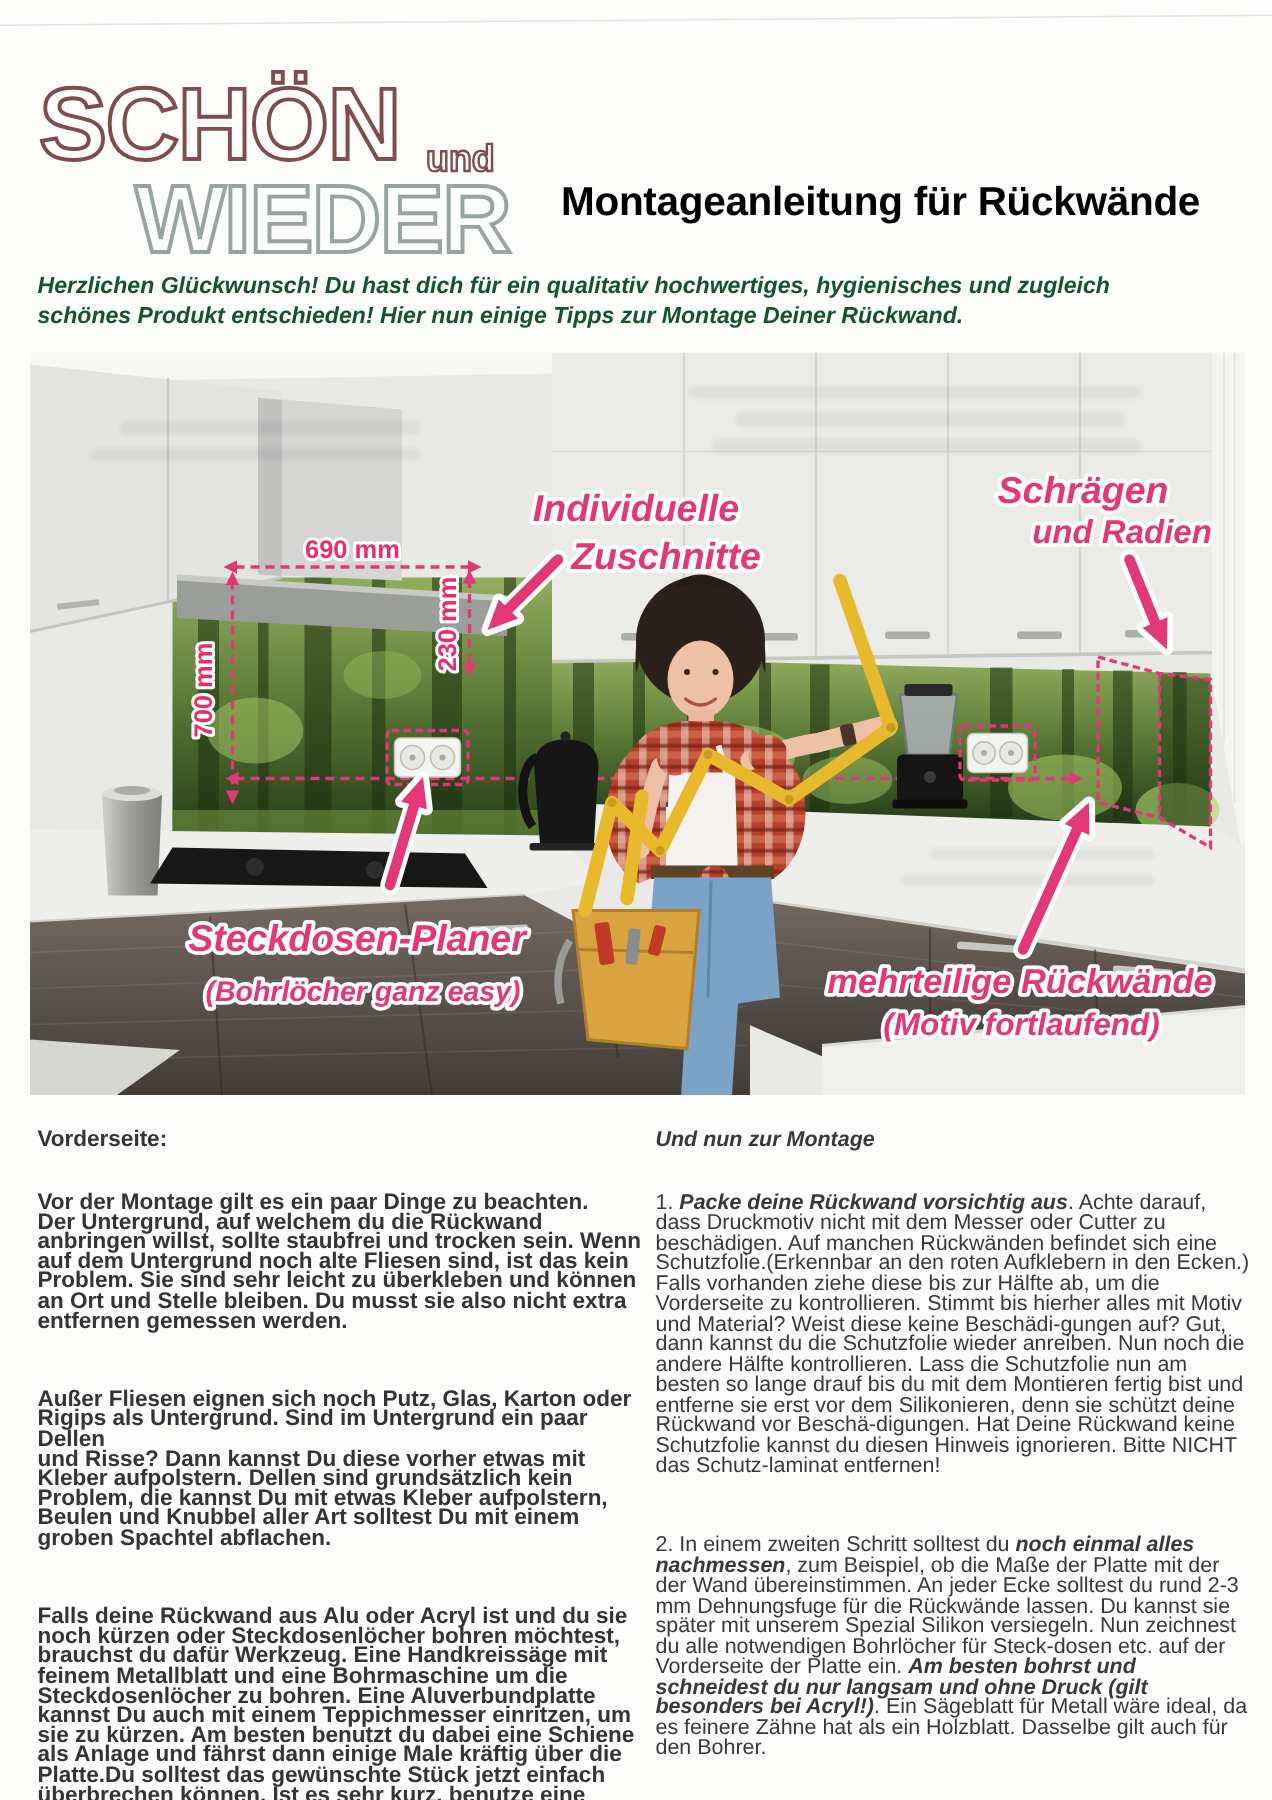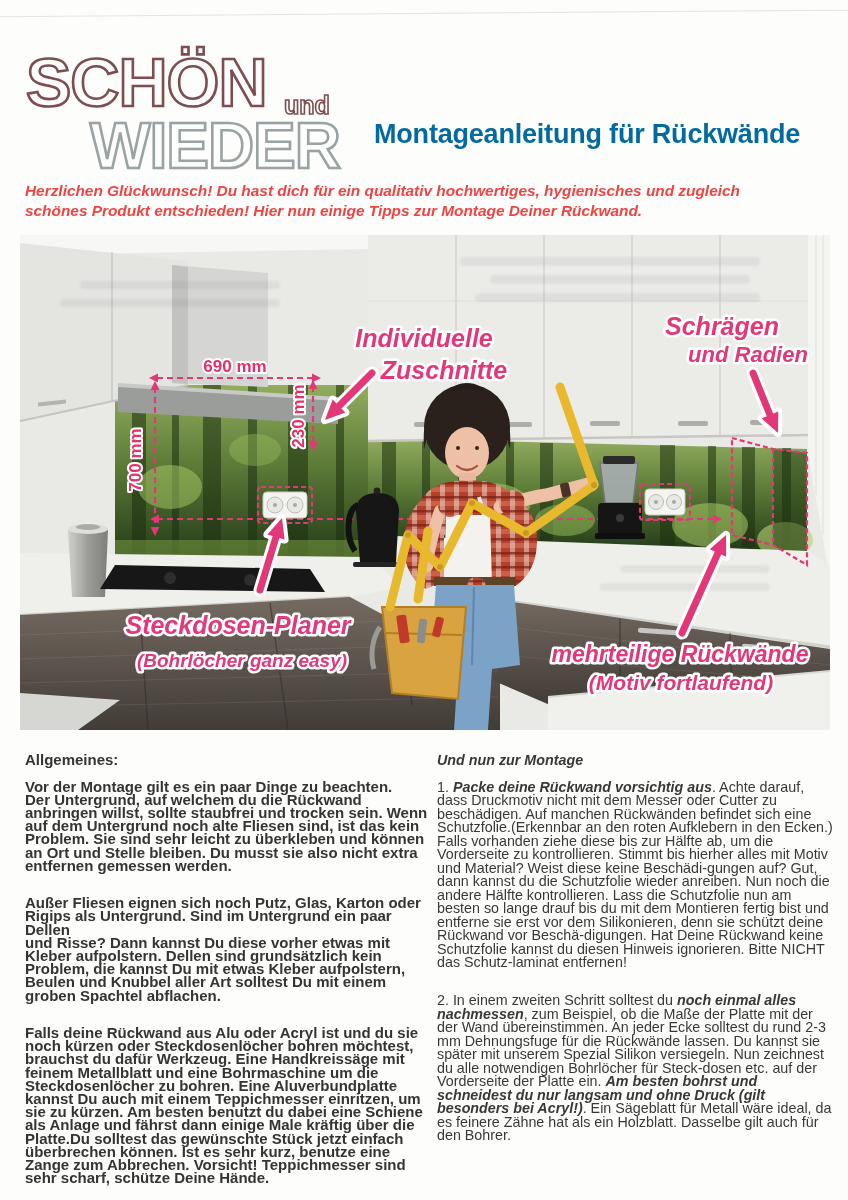--- a/index.html
+++ b/index.html
@@ -3,38 +3,38 @@
 <meta charset="utf-8">
 <style>
   html,body{margin:0;padding:0;}
   body{width:848px;height:1200px;overflow:hidden;background:#fdfdfc;
        font-family:"Liberation Sans",sans-serif;color:#2d2d2d;position:relative;}
   .page{position:absolute;inset:0;background:#fdfdfc;padding-left:44px;}
   .scanline{position:absolute;top:13px;left:0;width:848px;height:1px;background:#d9d9d9;
             transform:rotate(-0.45deg);opacity:.7;}
   .logo{position:absolute;left:22px;top:40px;}
   .page-title{position:absolute;left:374px;top:119px;width:470px;
-              font-size:27px;font-weight:bold;letter-spacing:-.2px;color:#0369a1;}
+              font-size:27px;font-weight:bold;letter-spacing:-.2px;color:#000000;}
   .intro{position:absolute;left:25px;top:181px;width:806px;
          font-size:15.4px;line-height:20px;font-weight:bold;font-style:italic;
-         color:#ef4444;white-space:pre-line;letter-spacing:0;}
+         color:#14532d;white-space:pre-line;letter-spacing:0;}
   .photo{position:absolute;left:20px;top:235px;width:810px;height:495px;}
   svg{display:block;}
   svg text{font-family:"Liberation Sans",sans-serif;}
   .callout{font-style:italic;font-weight:bold;fill:#e23878;stroke:#ffffff;stroke-width:5px;
            paint-order:stroke;stroke-linejoin:round;text-anchor:middle;}
   .dim{font-weight:bold;fill:#e82f6a;stroke:#ffffff;stroke-width:4px;paint-order:stroke;
        stroke-linejoin:round;text-anchor:middle;font-size:17px;}
   .logo-word{fill:none;font-weight:bold;}
   .cols{position:absolute;top:740px;left:0;width:848px;}
   .col{position:absolute;top:0;white-space:pre-line;}
   .col-left{left:25px;width:407px;font-size:15px;font-weight:bold;line-height:13.2px;
             color:#343434;}
   .col-right{left:437px;width:398px;font-size:14.3px;line-height:13.5px;color:#383838;}
-  .col p{margin:0 0 11px 0;}
+  .col p{margin:15px 0 11px 0;}
   .col .hd{margin:0;}
   .b{font-weight:700;font-style:italic;}
 </style>
 </head>
 <body>
 
 <div class="page">
   <div class="scanline"></div>
 
   <div class="logo">
@@ -331,21 +331,21 @@
       <text class="callout" font-size="22" x="728" y="127">und Radien</text>
       <text class="callout" font-size="25" x="218" y="399">Steckdosen-Planer</text>
       <text class="callout" font-size="19" x="222" y="432">(Bohrlöcher ganz easy)</text>
       <text class="callout" font-size="23" x="660" y="427">mehrteilige Rückwände</text>
       <text class="callout" font-size="21" x="661" y="455">(Motiv fortlaufend)</text>
     </svg>
   </div>
 
   <div class="cols">
     <div class="col col-left">
-      <p class="hd">Allgemeines:</p>
+      <p class="hd">Vorderseite:</p>
       <p>Vor der Montage gilt es ein paar Dinge zu beachten.
 Der Untergrund, auf welchem du die Rückwand anbringen willst, sollte staubfrei und trocken sein. Wenn auf dem Untergrund noch alte Fliesen sind, ist das kein Problem. Sie sind sehr leicht zu überkleben und können an Ort und Stelle bleiben. Du musst sie also nicht extra entfernen gemessen werden.</p>
       <p>Außer Fliesen eignen sich noch Putz, Glas, Karton oder Rigips als Untergrund. Sind im Untergrund ein paar
 Dellen
 und Risse? Dann kannst Du diese vorher etwas mit Kleber aufpolstern. Dellen sind grundsätzlich kein Problem, die kannst Du mit etwas Kleber aufpolstern, Beulen und Knubbel aller Art solltest Du mit einem groben Spachtel abflachen.</p>
       <p>Falls deine Rückwand aus Alu oder Acryl ist und du sie noch kürzen oder Steckdosenlöcher bohren möchtest, brauchst du dafür Werkzeug. Eine Handkreissäge mit feinem Metallblatt und eine Bohrmaschine um die Steckdosenlöcher zu bohren. Eine Aluverbundplatte kannst Du auch mit einem Teppichmesser einritzen, um sie zu kürzen. Am besten benutzt du dabei eine Schiene als Anlage und fährst dann einige Male kräftig über die Platte.Du solltest das gewünschte Stück jetzt einfach überbrechen können. Ist es sehr kurz, benutze eine Zange zum Abbrechen. Vorsicht! Teppichmesser sind sehr scharf, schütze Deine Hände.</p>
     </div>
     <div class="col col-right">
       <p class="hd b">Und nun zur Montage</p>
       <p><span>1. </span><span class="b">Packe deine Rückwand vorsichtig aus</span><span>. Achte darauf, dass Druckmotiv nicht mit dem Messer oder Cutter zu beschädigen. Auf manchen Rückwänden befindet sich eine Schutzfolie.(Erkennbar an den roten Aufklebern in den Ecken.) Falls vorhanden ziehe diese bis zur Hälfte ab, um die Vorderseite zu kontrollieren. Stimmt bis hierher alles mit Motiv und Material? Weist diese keine Beschädi-gungen auf? Gut, dann kannst du die Schutzfolie wieder anreiben. Nun noch die andere Hälfte kontrollieren. Lass die Schutzfolie nun am besten so lange drauf bis du mit dem Montieren fertig bist und entferne sie erst vor dem Silikonieren, denn sie schützt deine Rückwand vor Beschä-digungen. Hat Deine Rückwand keine Schutzfolie kannst du diesen Hinweis ignorieren. Bitte NICHT das Schutz-laminat entfernen!</span></p>

